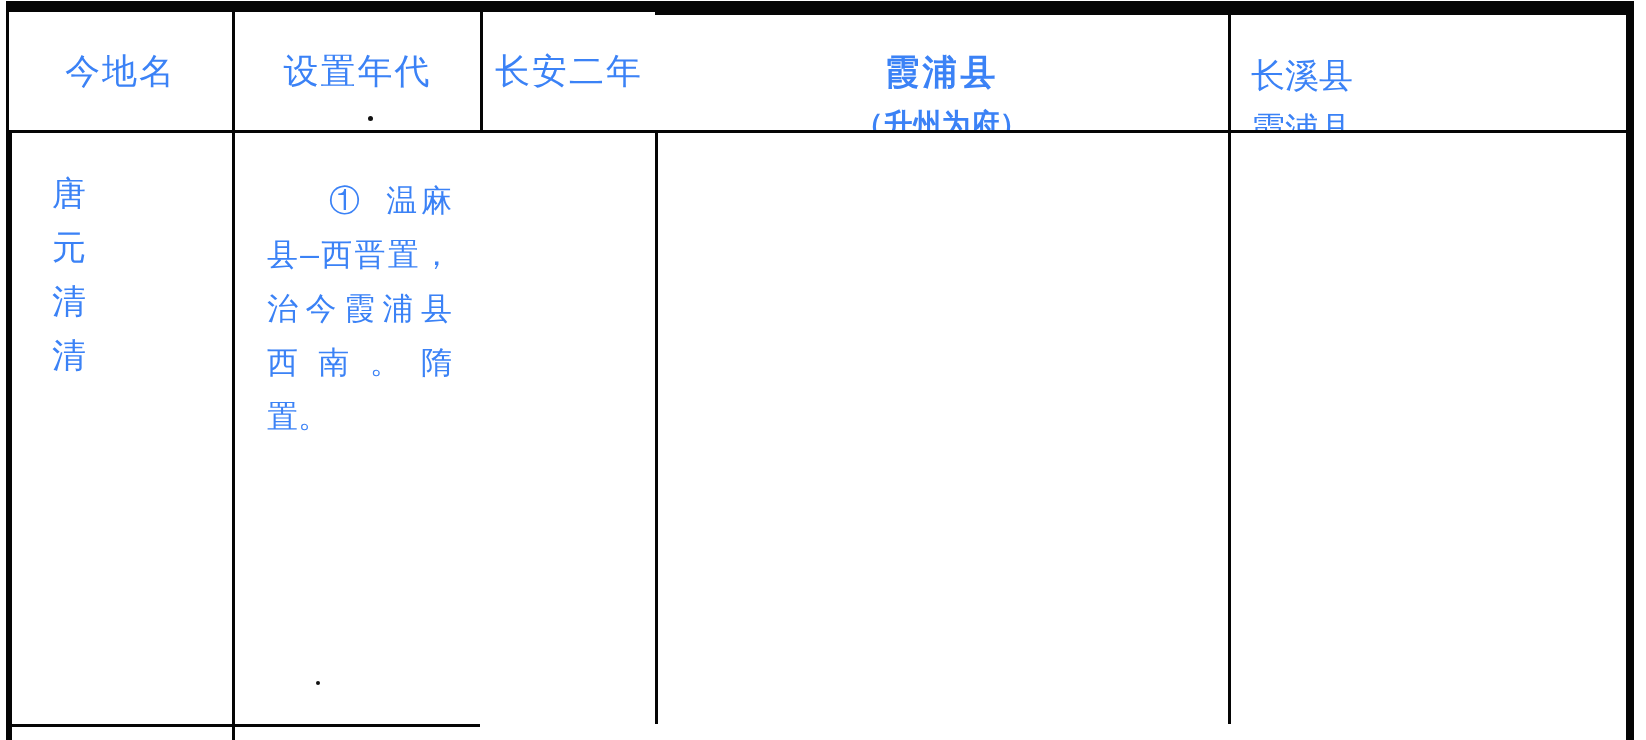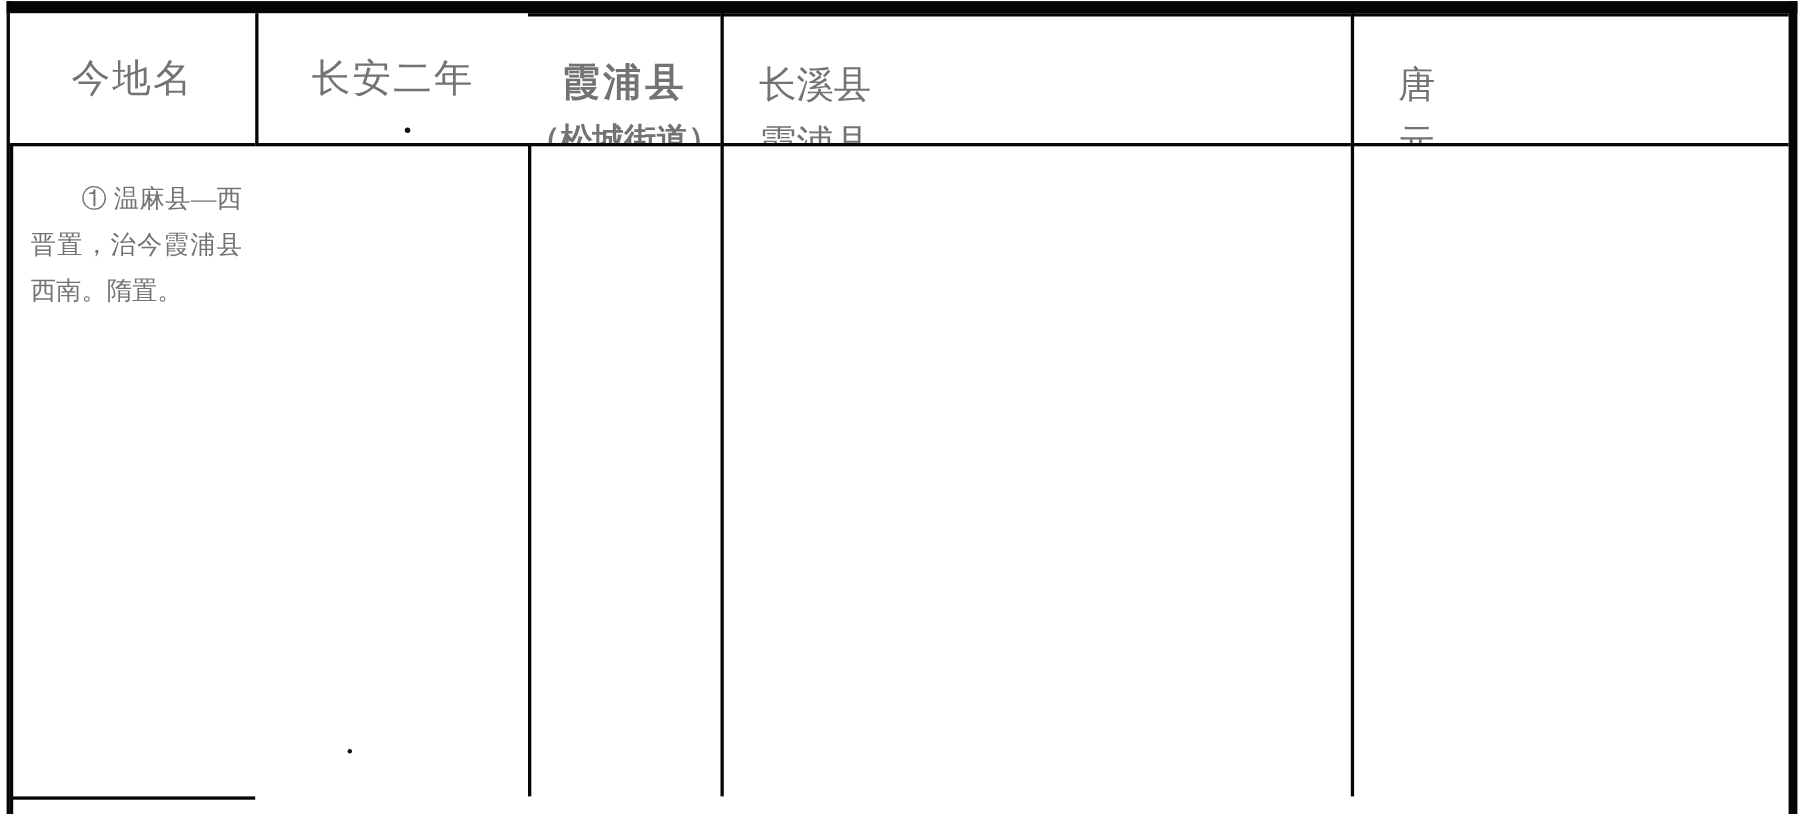--- a/index.html
+++ b/index.html
@@ -6,22 +6,22 @@
     margin: 0;
     padding: 0;
     background: #ffffff;
   }
   .scan-page {
     position: relative;
     width: 1646px;
     height: 740px;
     background: #ffffff;
     overflow: hidden;
-    font-family: Liberation Serif, serif;
-    color: #737373;
+    font-family: Liberation Mono, monospace;
+    color: #3b82f6;
   }
   .tbl {
     position: absolute;
     left: 6px;
     top: 1px;
     width: 1628px;
     height: 739px;
     box-sizing: border-box;
     border-top: 11px solid #050505;
     border-left: 3px solid #050505;
@@ -58,42 +58,42 @@
   .place-subname {
     font-weight: bold;
     font-size: 29px;
     line-height: 52px;
   }
   
   .c-list {
     padding-top: 36px;
     font-size: 34px;
   }
-  .c-renamed { padding-left: 32px; }
+  .c-renamed { padding-left: 20px; }
   .c-eras    { padding-left: 40px; }
   .line { line-height: 54px; white-space: nowrap; }
   
   .c-evo {
     padding: 27px 12px 0 22px;
   }
   .c-evo p {
     margin: 0;
     font-size: 33px;
     line-height: 55px;
     text-align: justify;
     text-indent: 2em;
   }
   
   .c-abol {
     padding: 27px 12px 0 16px;
   }
   .c-abol p {
-    margin: 0;
-    font-size: 23px;
-    line-height: 42px;
+    margin: 16px;
+    font-size: 31px;
+    line-height: 54px;
     text-align: justify;
     text-indent: 2em;
   }
   
   .speck {
     position: absolute;
     background: #111;
     border-radius: 50%;
   }
   .speck-a { left: 368px; top: 116px; width: 5px; height: 5px; }
@@ -102,26 +102,29 @@
 </head>
 <body>
 
 <div class="scan-page">
   <div class="tbl">
 
     <div class="cell hcell">
       <span>今地名</span>
     </div>
     <div class="cell hcell bl">
+      <span>设置年代</span>
+    </div>
+    <div class="cell hcell bl">
       <span>长安二年</span>
     </div>
 
     <div class="cell bt c-today">
       <div class="place-name">霞浦县</div>
-      <div class="place-subname">（松城街道）</div>
+      <div class="place-subname">（升州为府）</div>
     </div>
 
     <div class="cell bt bl c-list c-renamed">
       <div class="line">长溪县</div>
       <div class="line">霞浦县</div>
     </div>
 
     <div class="cell bt bl c-list c-eras">
       <div class="line">唐</div>
       <div class="line">元</div>

